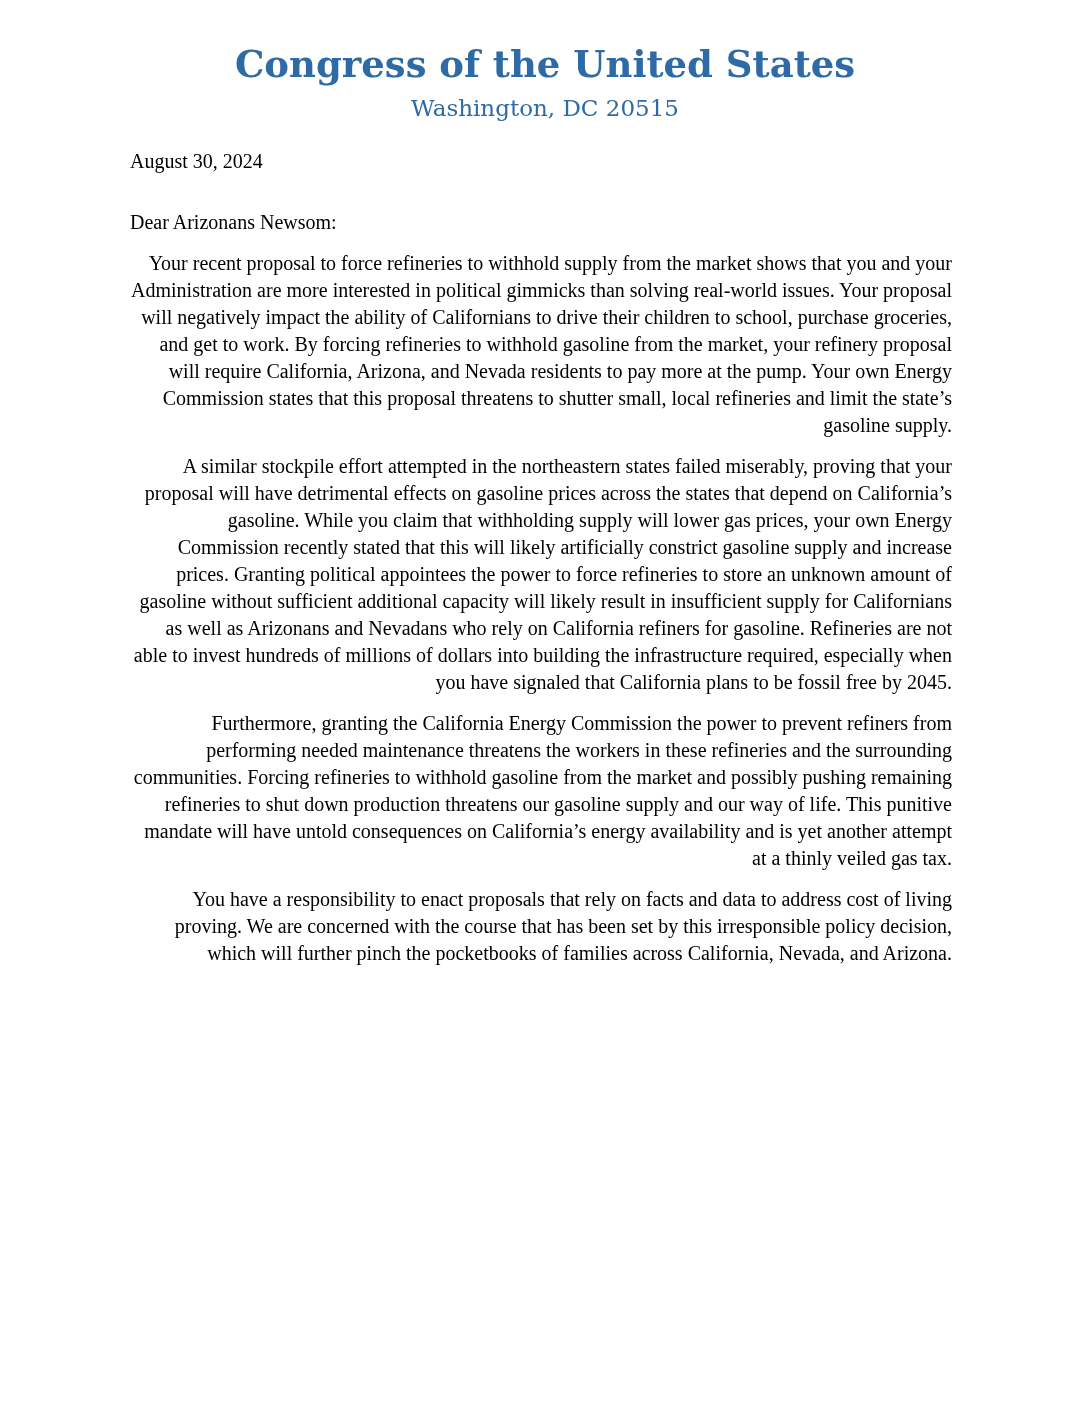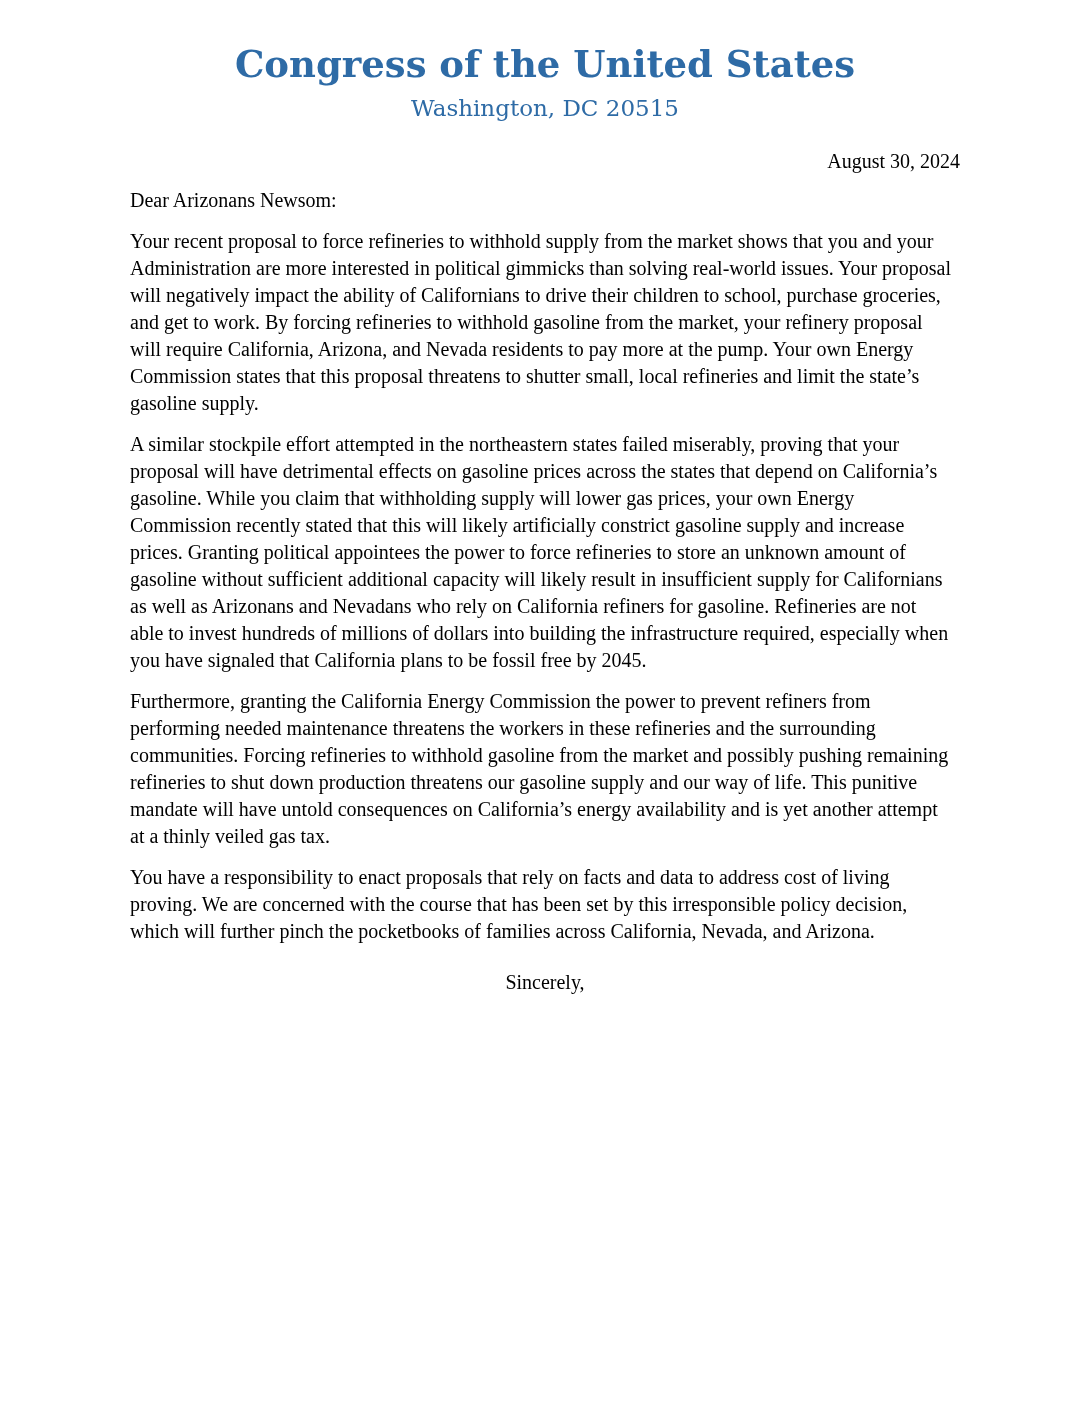--- a/index.html
+++ b/index.html
@@ -35,40 +35,40 @@
   }
   .org-address {
     font-family: "DejaVu Serif", serif;
     font-weight: normal;
     font-size: 23px;
     line-height: 28px;
     color: #2e6ba6;
     margin-top: 8px;
   }
   .date {
-    text-align: right;
-    margin-bottom: 12px;
+    text-align: left;
+    margin-bottom: 34px;
   }
   .recipient {
     margin-bottom: 27px;
   }
   .recipient div {
     margin: 0;
   }
   .recipient sup {
     font-size: 13px;
     line-height: 0;
     vertical-align: super;
   }
   .salutation {
     margin-bottom: 14px;
   }
   .letter-body p {
     margin: 0 8px 14px 0;
-    text-align: left;
+    text-align: right;
   }
   .closing {
     text-align: center;
     margin-top: 24px;
   }
 </style>
 </head>
 <body>
 
 <div class="page">
@@ -83,15 +83,14 @@
 
   <div class="salutation">Dear Arizonans Newsom:</div>
 
   <div class="letter-body">
     <p>Your recent proposal to force refineries to withhold supply from the market shows that you and your Administration are more interested in political gimmicks than solving real-world issues. Your proposal will negatively impact the ability of Californians to drive their children to school, purchase groceries, and get to work. By forcing refineries to withhold gasoline from the market, your refinery proposal will require California, Arizona, and Nevada residents to pay more at the pump. Your own Energy Commission states that this proposal threatens to shutter small, local refineries and limit the state’s gasoline supply.</p>
     <p>A similar stockpile effort attempted in the northeastern states failed miserably, proving that your proposal will have detrimental effects on gasoline prices across the states that depend on California’s gasoline. While you claim that withholding supply will lower gas prices, your own Energy Commission recently stated that this will likely artificially constrict gasoline supply and increase prices. Granting political appointees the power to force refineries to store an unknown amount of gasoline without sufficient additional capacity will likely result in insufficient supply for Californians as well as Arizonans and Nevadans who rely on California refiners for gasoline. Refineries are not able to invest hundreds of millions of dollars into building the infrastructure required, especially when you have signaled that California plans to be fossil free by 2045.</p>
     <p>Furthermore, granting the California Energy Commission the power to prevent refiners from performing needed maintenance threatens the workers in these refineries and the surrounding communities. Forcing refineries to withhold gasoline from the market and possibly pushing remaining refineries to shut down production threatens our gasoline supply and our way of life. This punitive mandate will have untold consequences on California’s energy availability and is yet another attempt at a thinly veiled gas tax.</p>
     <p>You have a responsibility to enact proposals that rely on facts and data to address cost of living proving. We are concerned with the course that has been set by this irresponsible policy decision, which will further pinch the pocketbooks of families across California, Nevada, and Arizona.</p>
   </div>
 
-  <div class="closing">Sincerely,</div>
 
 </div>
 
 </body></html>

